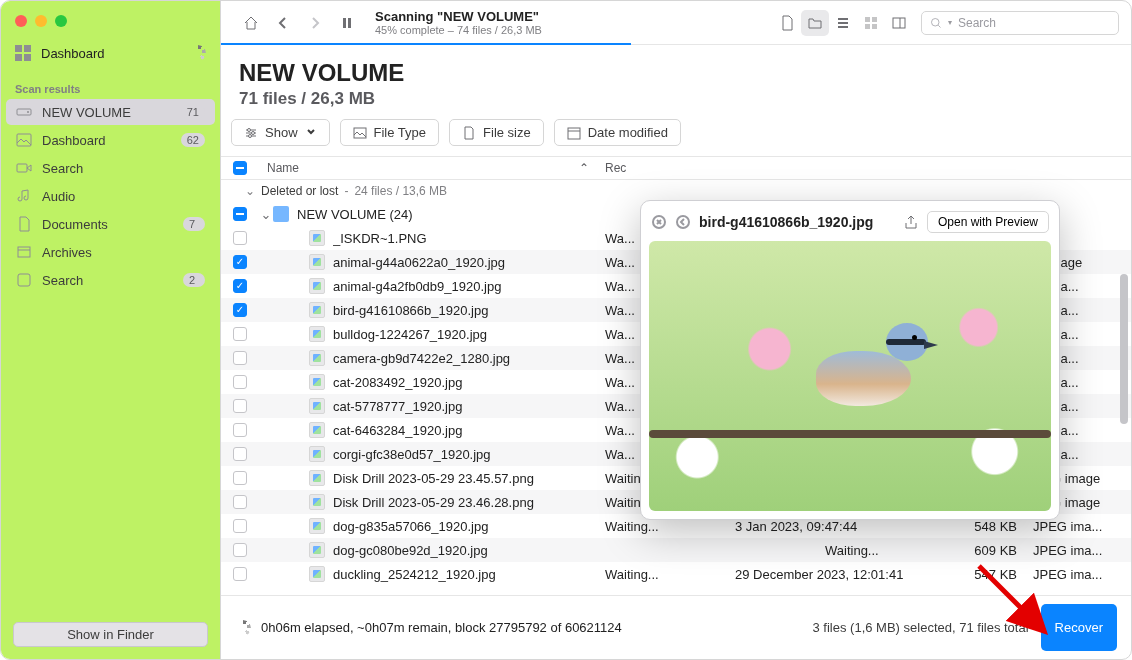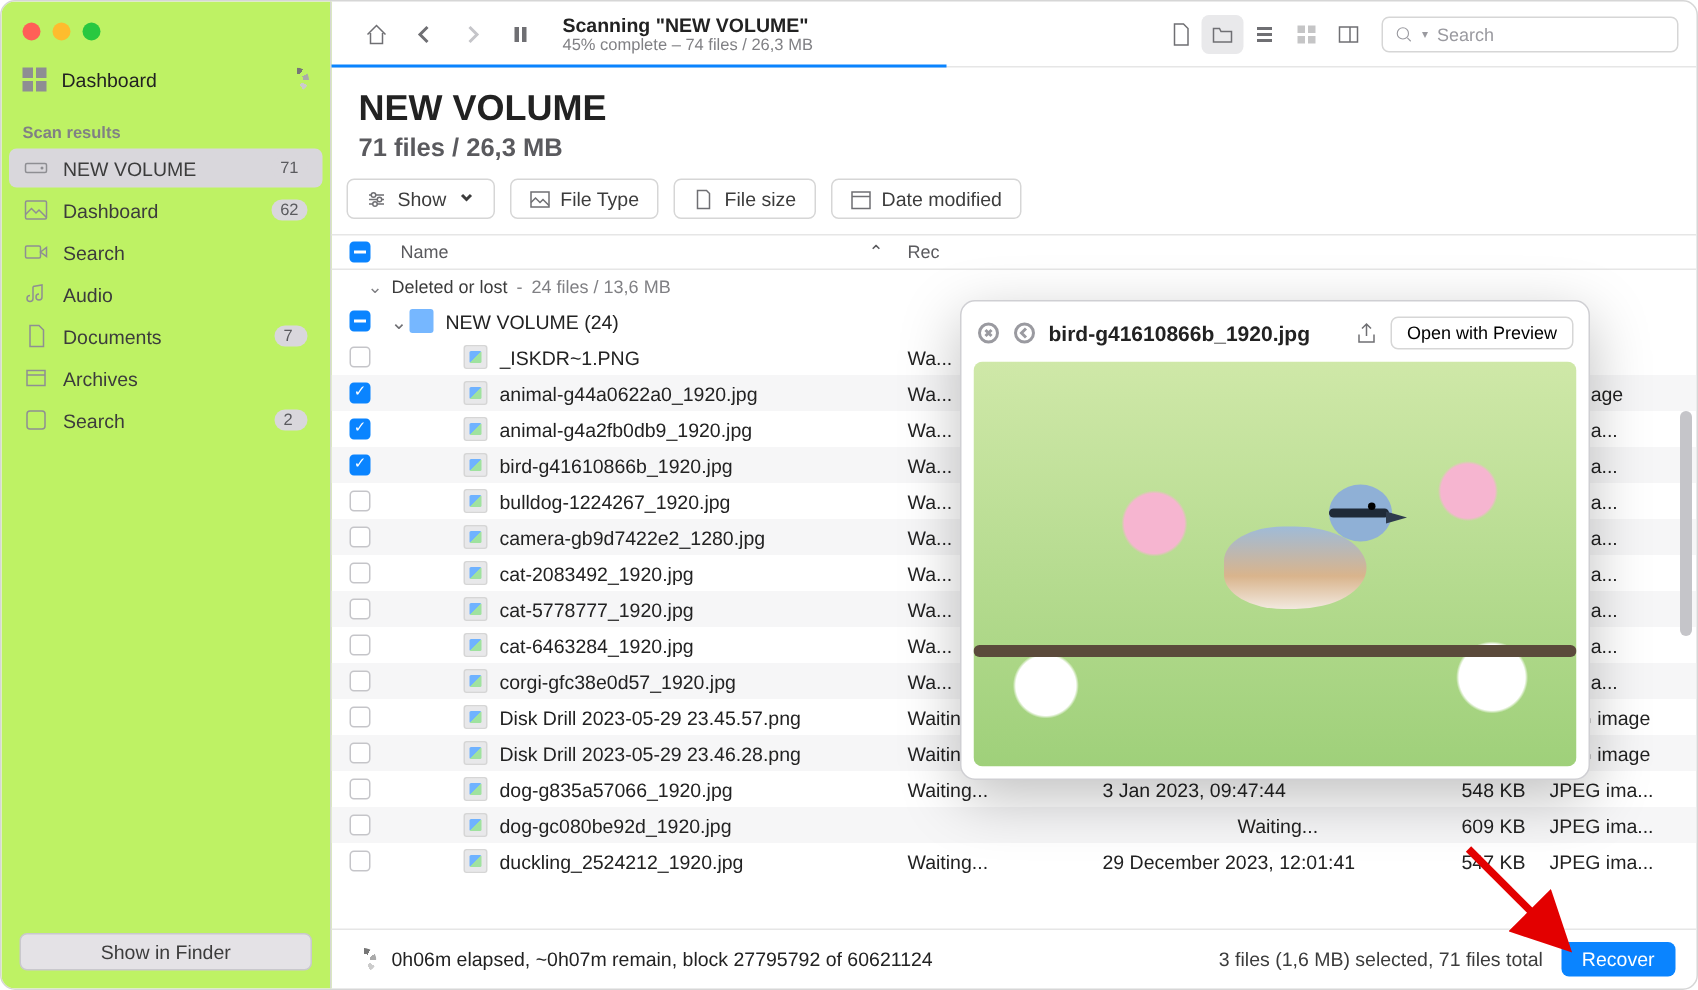--- a/index.html
+++ b/index.html
@@ -81,21 +81,21 @@
 .fic { width:16px; height:16px; flex:0 0 16px; border-radius:2px; display:flex; align-items:center; justify-content:center; }
 .fic.img { background: linear-gradient(#e8e8ea,#e8e8ea); border:1px solid #d6d6d6; position:relative; }
 .fic.img::after { content:""; position:absolute; inset:3px; background:linear-gradient(135deg,#6fb2ff 50%, #9fe29f 50%); border-radius:1px; }
 .fic.fold { background:#76b7ff; border-radius:2px; }
 .row .name { white-space:nowrap; overflow:hidden; text-overflow:ellipsis; }
 
 
 .footer { display:flex; align-items:center; gap:10px; border-top:1px solid #e6e6e6; padding:8px 14px; font-size:13px; }
 .footer .spinner { margin-left:0; }
 .footer .right { margin-left:auto; display:flex; align-items:center; gap:12px; color:#3c3c3c; }
-.recover { background:#0a84ff; color:#fff; border:none; border-radius:5px; padding:4px 14px; font-size:13px; }
+.recover { background:#0a84ff; color:#fff; border:none; border-radius:5px; padding:16px 14px; font-size:13px; }
 
 
 .popover { position:absolute; left:640px; top:200px; width:420px; background:#fff; border:1px solid #cfcfd3; border-radius:10px; box-shadow:0 12px 40px rgba(0,0,0,.25); padding:8px; }
 .pop-hd { display:flex; align-items:center; gap:8px; padding:2px 2px 8px; }
 .pop-close, .pop-prev { width:16px; height:16px; color:#9a9aa0; display:flex; align-items:center; justify-content:center; }
 .pop-title { font-weight:600; font-size:14px; }
 .pop-right { margin-left:auto; display:flex; align-items:center; gap:8px; }
 .pop-open { border:1px solid #d6d6d6; border-radius:5px; padding:3px 10px; font-size:12px; background:#fff; }
 .pop-share{width:16px;height:16px;color:#6f6f73;display:flex;align-items:center;justify-content:center;}
 .pop-img { width:100%; height:270px; border-radius:6px; overflow:hidden; position:relative; background:

